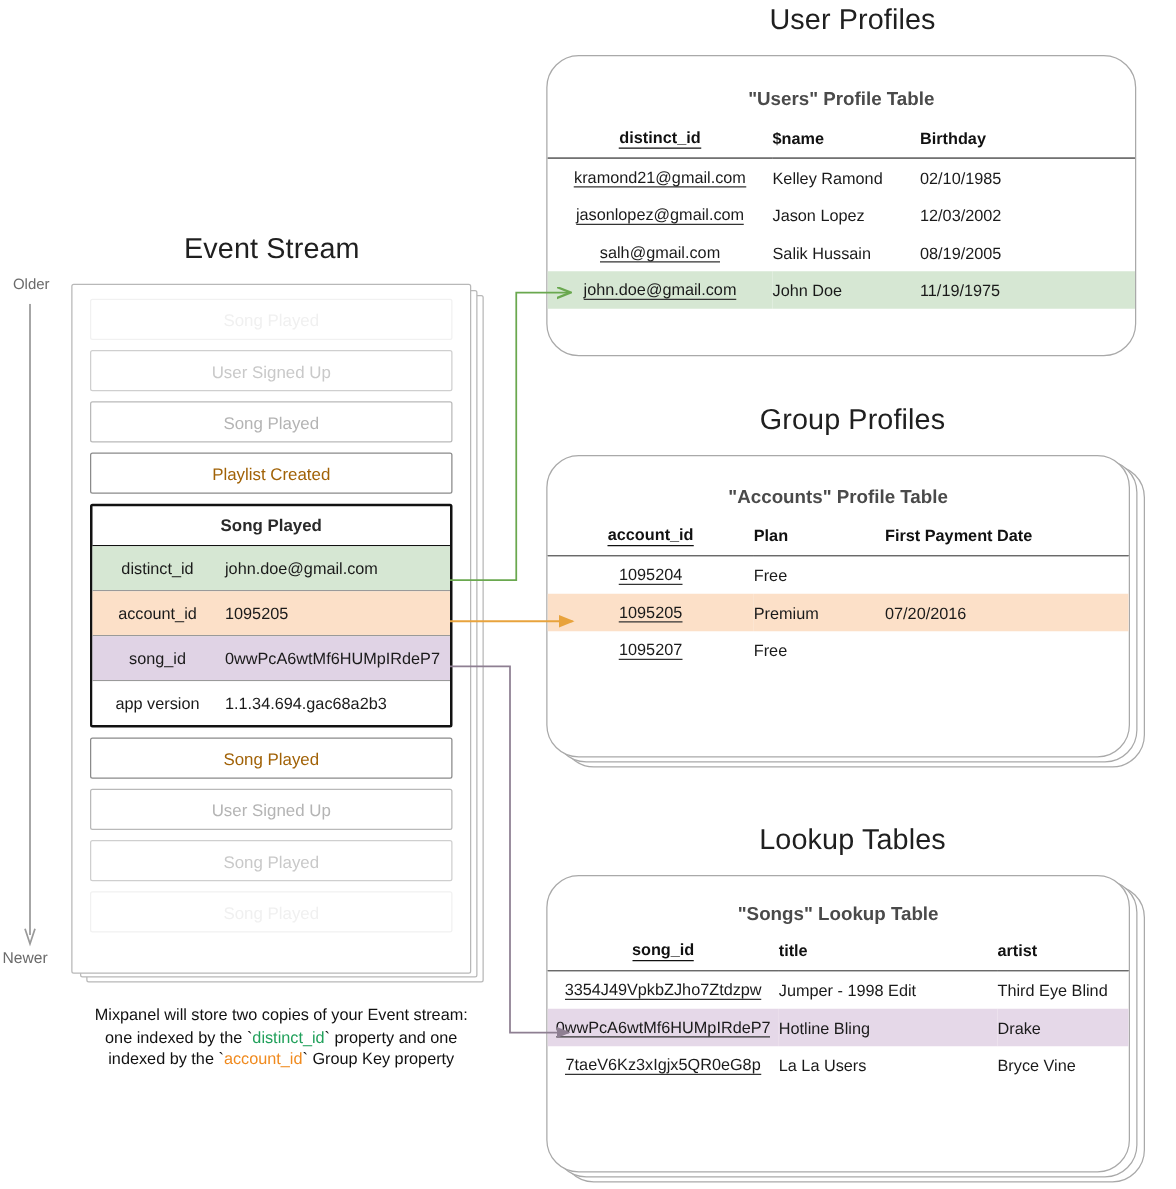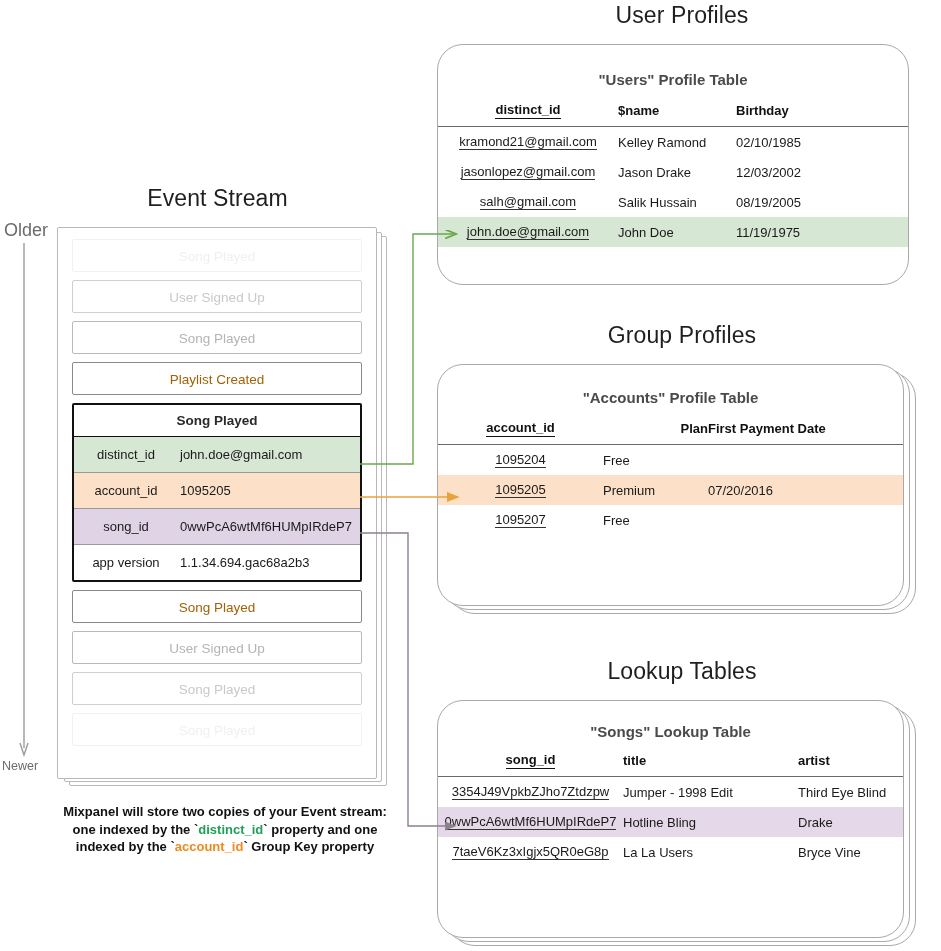--- a/index.html
+++ b/index.html
@@ -49,28 +49,28 @@
   }
   .ev-prop:last-child{border-bottom:none;}
   .ev-prop .k{width:104px;text-align:center;flex:0 0 104px;}
   .ev-prop .v{flex:1;text-align:left;padding-left:2px;}
   .row-green{background:#d6e7d3;}
   .row-orange{background:#fce0c8;}
   .row-purple{background:#e0d3e5;}
   .row-plain{background:#fff;}
 
   
-  #older-label{left:2px;top:220px;width:46px;text-align:right;font-size:18px;color:#6b6b6b;}
+  #older-label{left:2px;top:220px;width:46px;text-align:center;font-size:12px;color:#6b6b6b;}
   #newer-label{left:2px;top:759px;width:50px;text-align:left;font-size:12.5px;color:#6b6b6b;}
   #time-axis{left:18px;top:243px;width:12px;height:515px;}
 
   
   #stream-caption{
     left:30px;top:803px;width:390px;text-align:center;font-size:13px;line-height:17.5px;
-    color:#111;font-weight:bold;
+    color:#111;font-weight:normal;
   }
   .tok-green{color:#20a05a;}
   .tok-orange{color:#f08a1e;}
 
   
   .panel-wrap{position:absolute;}
   .panel-layer{
     position:absolute;border:1.6px solid #a9a9a9;background:#fff;border-radius:26px;
   }
   .panel-front{position:absolute;left:0;top:0;background:#fff;border:1.6px solid #a9a9a9;border-radius:26px;overflow:hidden;}
@@ -173,21 +173,21 @@
         </tr>
       </thead>
       <tbody>
         <tr>
           <td class="c-id"><span>kramond21@gmail.com</span></td>
           <td class="c-left">Kelley Ramond</td>
           <td class="c-left">02/10/1985</td>
         </tr>
         <tr>
           <td class="c-id"><span>jasonlopez@gmail.com</span></td>
-          <td class="c-left">Jason Drake</td>
+          <td class="c-left">Jason Lopez</td>
           <td class="c-left">12/03/2002</td>
         </tr>
         <tr>
           <td class="c-id"><span>salh@gmail.com</span></td>
           <td class="c-left">Salik Hussain</td>
           <td class="c-left">08/19/2005</td>
         </tr>
         <tr class="hl-green">
           <td class="c-id"><span>john.doe@gmail.com</span></td>
           <td class="c-left">John Doe</td>
@@ -207,21 +207,21 @@
     <div class="tbl-title" style="margin-top:24px;">"Accounts" Profile Table</div>
     <table class="dtable" style="margin-top:14px;">
       <colgroup>
           <col style="width:165px">
           <col style="width:105px">
           <col style="width:195px">
         </colgroup>
       <thead>
         <tr>
           <th><span class="hd">account_id</span></th>
-          <th style="text-align:right"><span>Plan</span></th>
+          <th style="text-align:left"><span>Plan</span></th>
           <th style="text-align:left"><span>First Payment Date</span></th>
         </tr>
       </thead>
       <tbody>
         <tr>
           <td class="c-id"><span>1095204</span></td>
           <td class="c-left">Free</td>
           <td class="c-left"></td>
         </tr>
         <tr class="hl-orange">

